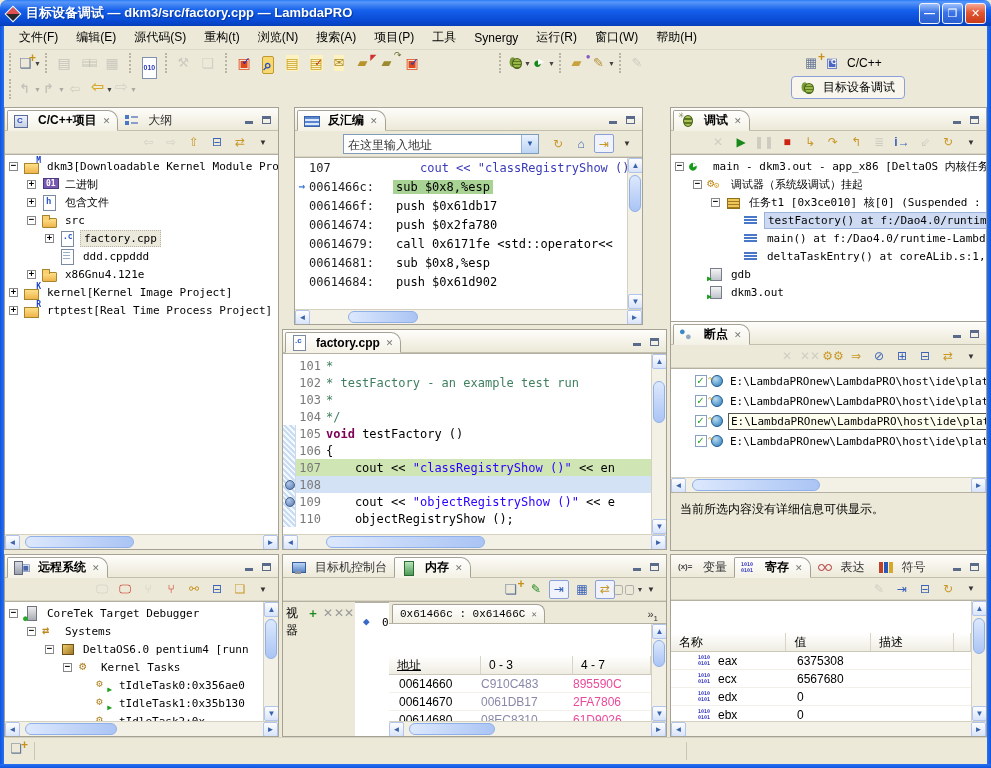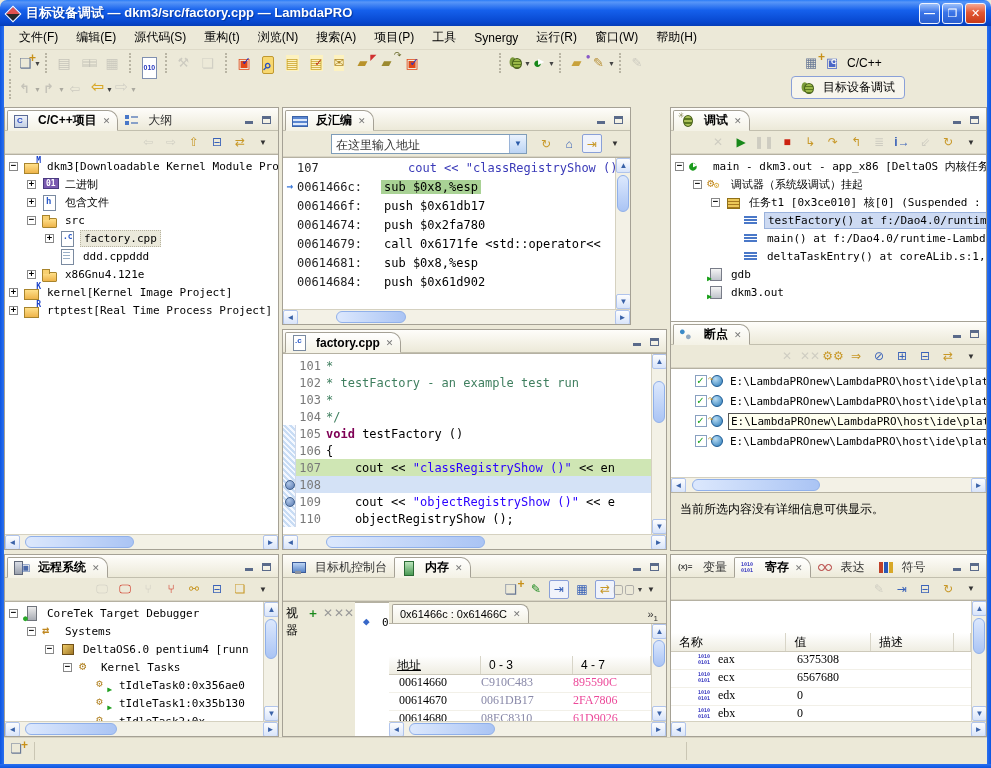--- a/index.html
+++ b/index.html
@@ -208,34 +208,34 @@
 
   
   .bprow { height:20px; display:flex; align-items:center; padding-left:24px; font-family:"DejaVu Sans Mono",monospace; font-size:11px; white-space:nowrap; }
   .bprow .tlabel { padding:1px 2px; }
   .focused .tlabel { background:#fffff0; border:1px solid #555; }
   .bp-detail { flex:none; height:58px; background:#ece9d8; border-top:1px solid #b5b1a2; padding:8px 9px; font-size:12px; }
 
   
   .thead { display:flex; height:19px; align-items:center; background:linear-gradient(#ffffff,#efede2); border-bottom:1px solid #cdc9ba; font-size:12px;margin-top:32px; }
   .thc { padding:0 8px; border-right:1px solid #d8d5c8; height:100%; display:flex; align-items:center; white-space:nowrap; }
-  .memrow,.regrow { display:flex; height:18px; align-items:flex-start; font-family:Liberation Serif, serif; font-size:12px; border-bottom:1px solid #f2f0e8; }
+  .memrow,.regrow { display:flex; height:18px; align-items:center; font-family:Liberation Sans, sans-serif; font-size:12px; border-bottom:1px solid #f2f0e8; }
   .mc0 { width:92px; padding-left:10px; color:#000; } .mc1 { width:92px; color:#8888a8; } .mc2 { flex:1; color:#ec4899; white-space:nowrap; overflow:hidden; }
   .h-mc0 { width:92px; } .h-mc1 { width:92px; } .h-mc2 { flex:1; }
   .h-under { text-decoration:underline; }
   .rc-name { width:126px; display:flex; align-items:center; padding-left:26px; flex:none; }
   .rc-val { width:92px; flex:none; } .rc-desc { flex:1; }
   .h-rc0 { width:126px; } .h-rc1 { width:92px; } .h-rc2 { width:90px; } .h-rc3 { flex:1; }
 
   .watch { width:106px; flex:none; display:flex; border-right:2px solid #cfccbd; background:#ece9d8; }
   .watch-head { height:22px; display:flex; align-items:center; gap:2px; padding:0 3px; font-size:12px; }
   .watch-list { flex:1; background:#fff; border-top:1px solid #b5b1a2; padding-top:10px; }
   .wrow { display:flex; align-items:center; height:18px; padding-left:6px; font-family:"DejaVu Sans Mono",monospace; font-size:11px; }
   .memtabs { height:21px; flex:none; display:flex; align-items:flex-end; background:#ece9d8; padding-left:3px; }
-  .mtab { height:19px; display:flex; align-items:center; gap:4px; background:linear-gradient(#ffffff,#f2f0e4); border:1px solid #a5a195; border-bottom:none; border-radius:2px 8px 0 0; padding:0 7px; font-family:Liberation Sans, sans-serif; font-size:11px; }
+  .mtab { height:19px; display:flex; align-items:center; gap:4px; background:linear-gradient(#ffffff,#f2f0e4); border:1px solid #a5a195; border-bottom:none; border-radius:2px 8px 0 0; padding:0 7px; font-family:Liberation Mono, monospace; font-size:11px; }
   .chev { margin-left:auto; padding-right:8px; font-size:11px; color:#333; }
   .chev sub { font-size:8px; }
 
   .statusbar { position:absolute; left:4px; top:737px; width:983px; height:27px; background:#ece9d8; border-top:1px solid #d5d1c0; display:flex; align-items:center; }
   .status-sep { width:1px; height:18px; background:#cac6b4; margin:0 4px; }
   .fastview { width:22px; height:20px; margin-left:4px; position:relative; }
   .fastview::before { content:"❏"; position:absolute; left:2px; top:0; color:#6a7a96; font-size:13px; }
   .fastview::after { content:"+"; position:absolute; right:2px; top:-3px; color:#c89018; font-weight:bold; }
 
   .gold { color:#c89828; } .gray { color:#999; } .blue { color:#3a62b8; } .red { color:#cc2211; } .green { color:#18881a; }
@@ -502,21 +502,21 @@
   </div>
   <div class="sb-h">
     <span class="sb-btn">◄</span>
     <span class="sb-track">
         <span class="sb-thumb" style="left:2%;width:45%"></span>
       </span>
     <span class="sb-btn">►</span>
   </div>
 </div>
 
-<div class="view" style="left:282px;top:107px;width:349px;height:218px;">
+<div class="view" style="left:294px;top:107px;width:349px;height:218px;">
   <div class="vhead">
     <div class="tab active">
       <span class="ticon disasm-icon"></span>
       <span>反汇编</span>
       <span class="tclose">✕</span>
     </div>
     <div class="vbtns">
       <span class="vbtn">
           <span class="minbar"></span>
         </span>

